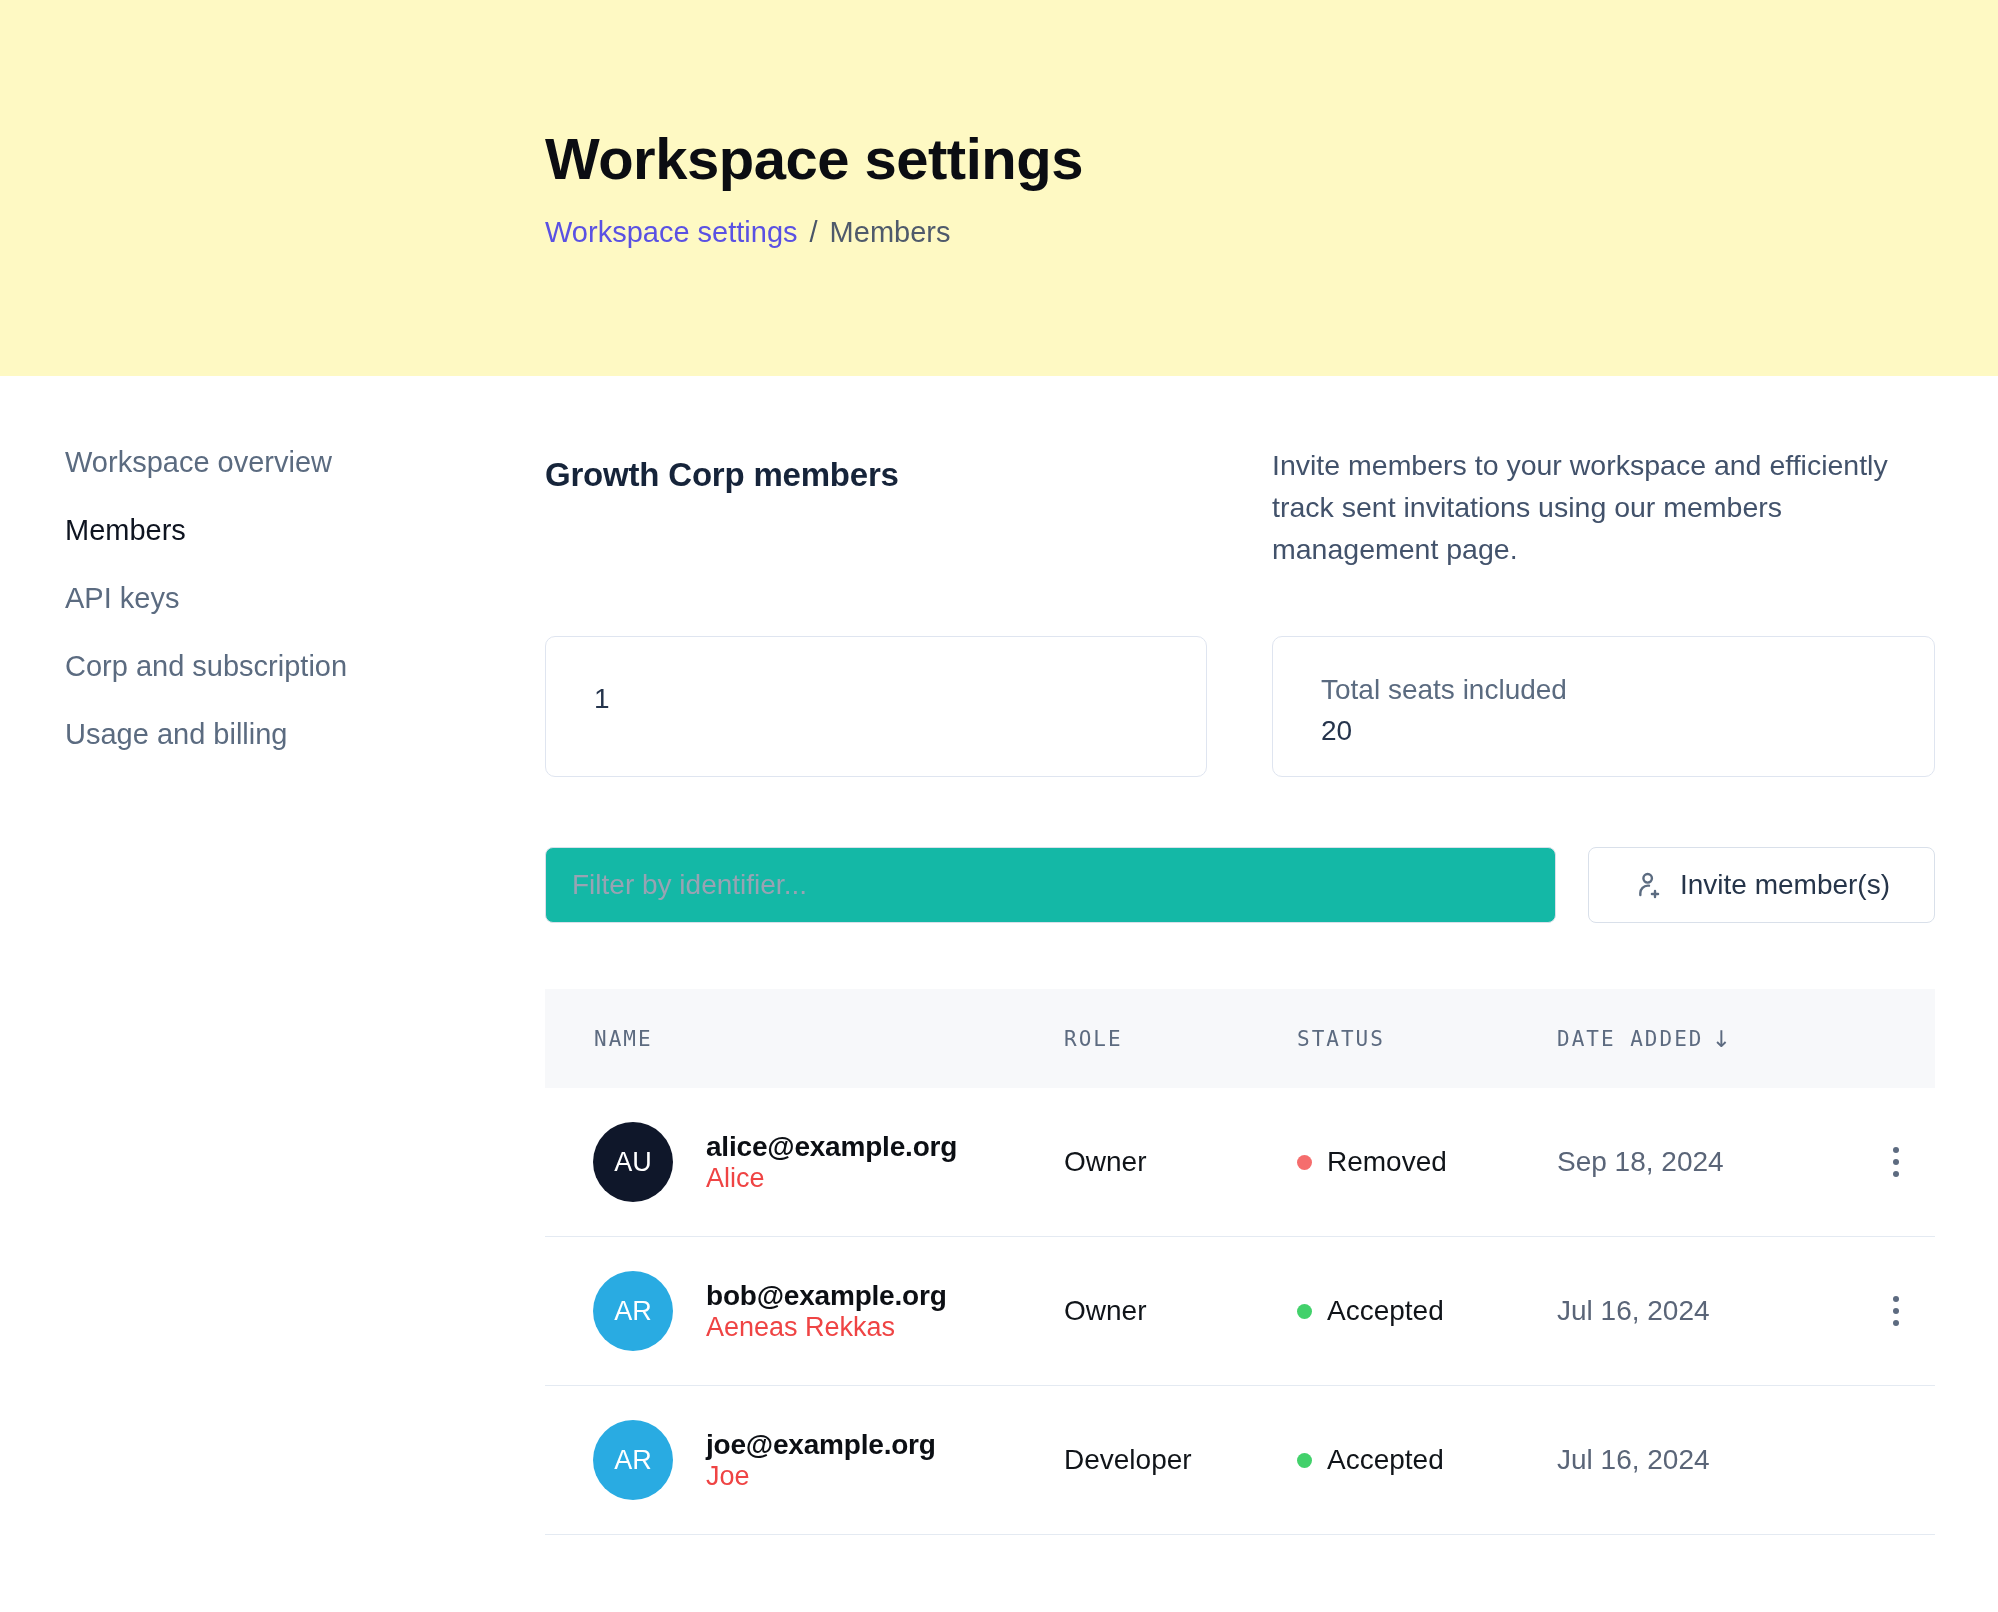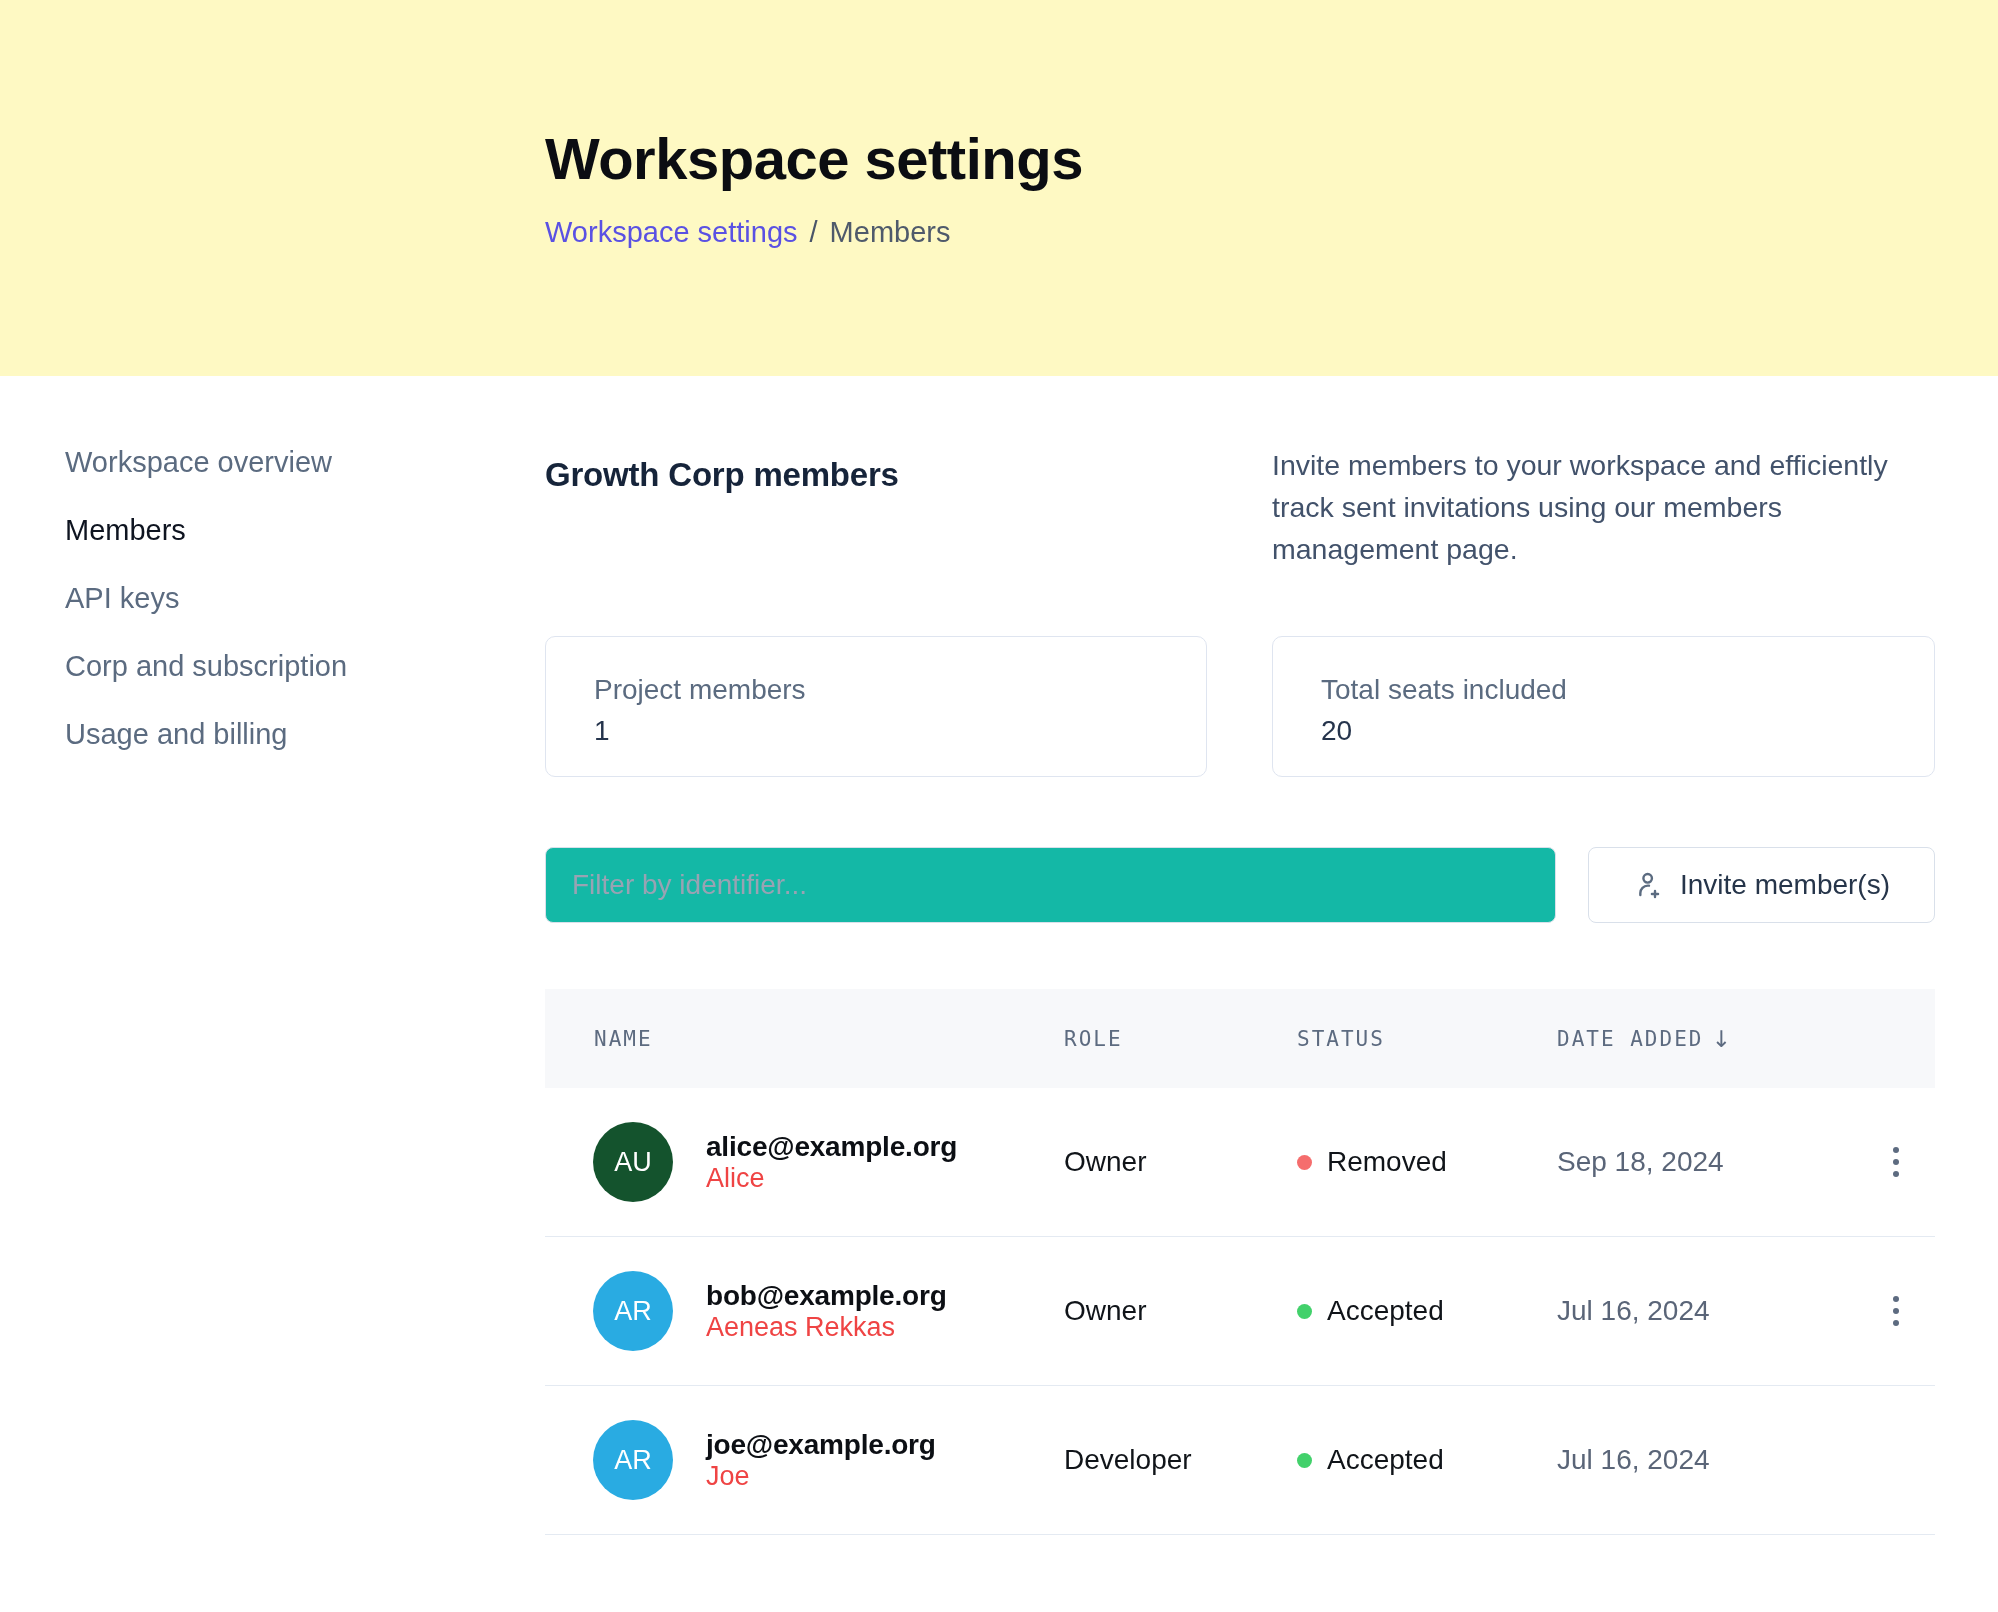--- a/index.html
+++ b/index.html
@@ -227,21 +227,20 @@
 
     <main class="main">
 
       <div class="intro-row">
         <h2>Growth Corp members</h2>
         <p>Invite members to your workspace and efficiently track sent invitations using our members management page.</p>
       </div>
 
       <div class="stats-row">
         <div class="stat-card">
-          <div class="stat-label">Project members</div>
           <div class="stat-value">1</div>
         </div>
         <div class="stat-card">
           <div class="stat-label">Total seats included</div>
           <div class="stat-value">20</div>
         </div>
       </div>
 
       <div class="toolbar">
         <input class="filter-input" type="text" placeholder="Filter by identifier..." style="">
@@ -266,21 +265,21 @@
           <div class="th">STATUS</div>
           <div class="th">
             <span>DATE ADDED</span>
             <span class="sort-glyph">↓</span>
           </div>
           <div class="th"></div>
         </div>
 
         <div class="tr">
           <div class="td td-name">
-            <span class="avatar" style="background: #14532d;">AU</span>
+            <span class="avatar" style="background: #0f172a;">AU</span>
             <span class="who">
               <span class="email">alice@example.org</span>
               <span class="uname">Alice</span>
             </span>
           </div>
           <div class="td td-role">Owner</div>
           <div class="td td-status">
             <span class="dot" style="background: rgb(245, 109, 109);"></span>
             <span>Removed</span>
           </div>

